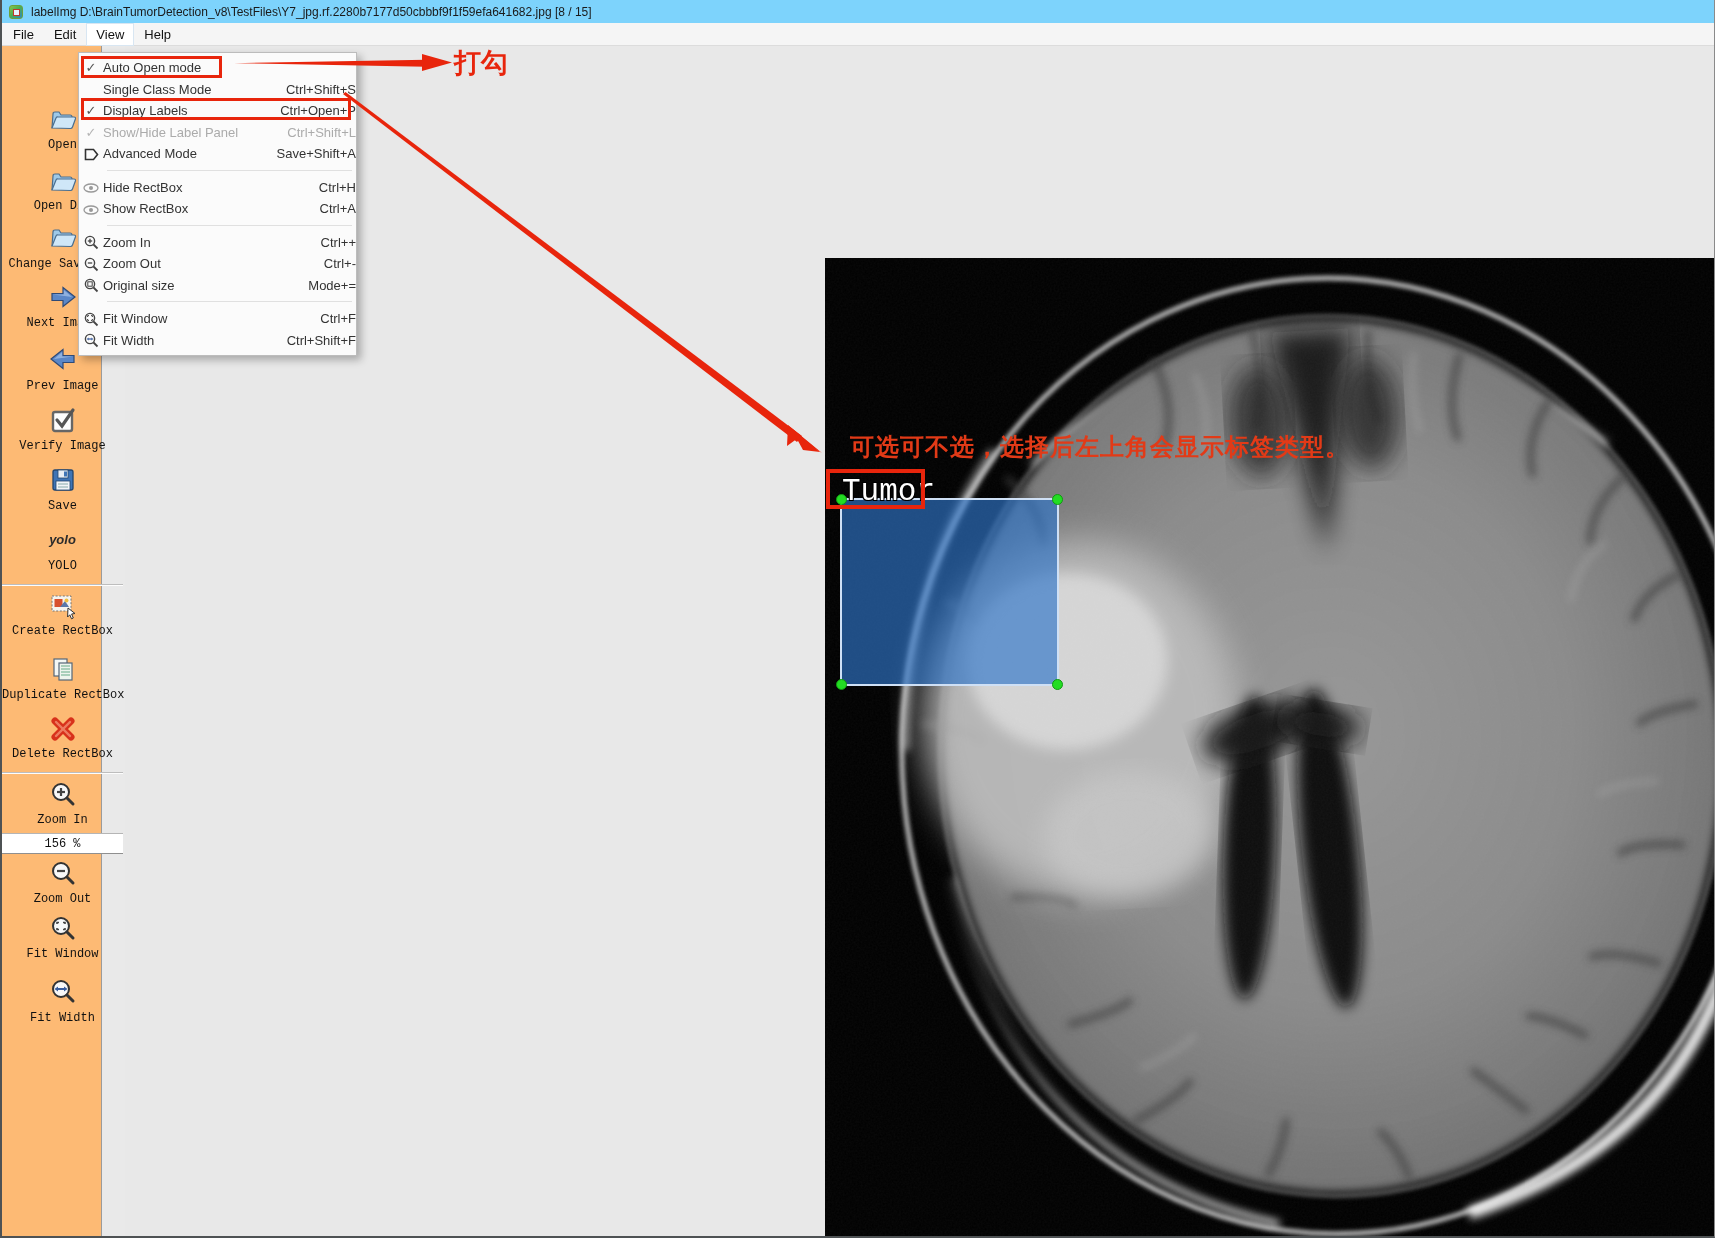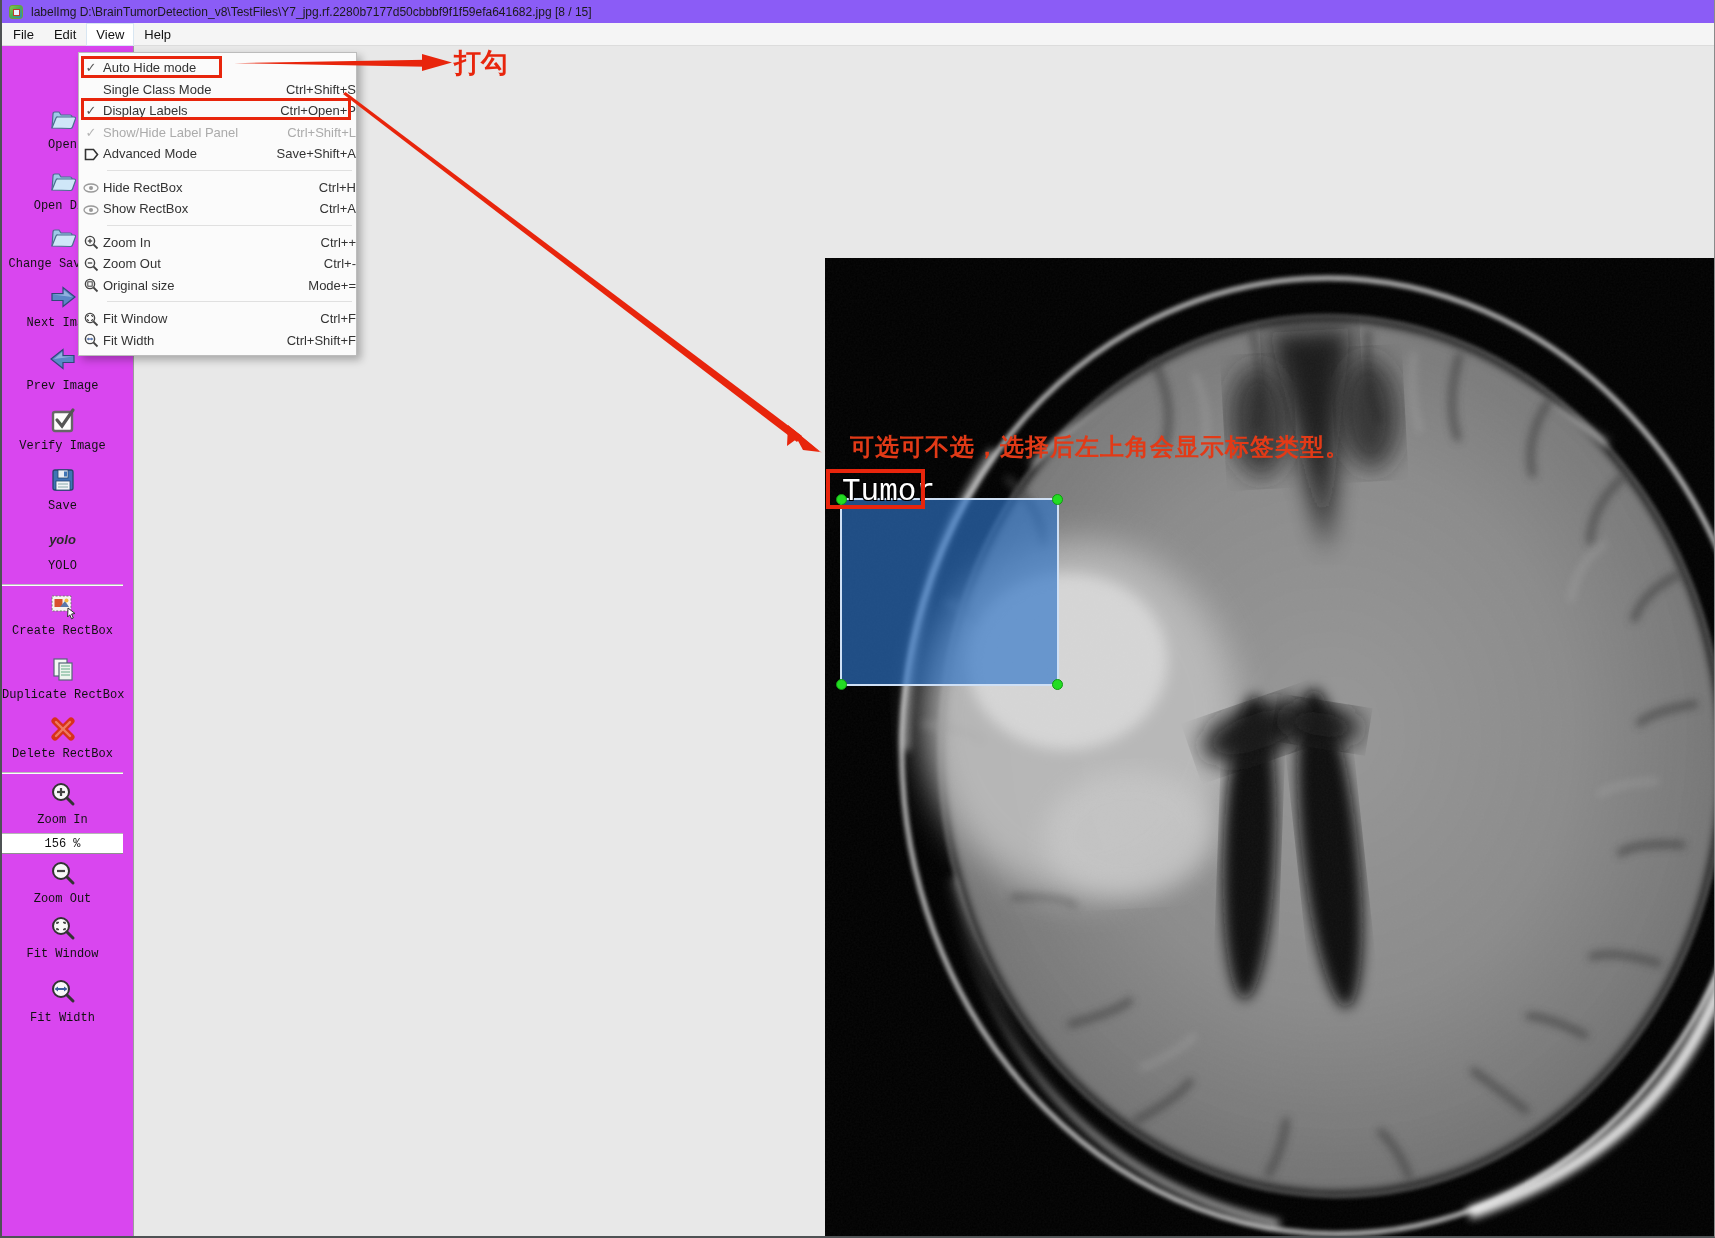--- a/index.html
+++ b/index.html
@@ -1,37 +1,37 @@
 <!DOCTYPE html>
 <html><head>
 <meta charset="utf-8">
 <style>
   * { margin:0; padding:0; box-sizing:border-box; }
   html,body { width:1715px; height:1238px; overflow:hidden; }
   body { font-family:"Liberation Sans", sans-serif; background:#e9e9e9; position:relative;
          border-left:2px solid #4e5254; border-right:1px solid #8a8a8a; border-bottom:2px solid #4e5254; }
 
   
-  .titlebar { position:absolute; left:0; top:0; width:100%; height:23px; background:#8b5cf6;
+  .titlebar { position:absolute; left:0; top:0; width:100%; height:23px; background:#7dd3fc;
               display:flex; align-items:center; padding-left:7px; }
   .app-icon { width:14px; height:14px; border-radius:3px; margin-right:8px;
               background:linear-gradient(135deg,#8bc34a 0%,#4caf50 45%,#2e86c1 100%);
               position:relative; border:1px solid #6aa23c; }
   .app-icon::after { content:""; position:absolute; left:3px; top:3px; width:5px; height:5px;
               background:#e8f4ff; border:1px solid #c0392b; }
   .title-text { font-size:12px; color:#1a1a1a; }
 
   
   .menubar { position:absolute; left:0; top:23px; width:100%; height:23px; background:#f5f5f5;
              border-bottom:1px solid #dcdcdc; display:flex; align-items:center; font-size:13px; color:#111; }
   .menubar .mb-item { padding:3px 9px; margin-left:2px; }
   .menubar .mb-item.active { background:#ffffff; outline:1px solid #d8e6f2; }
 
   
-  .sidebar { position:absolute; left:0; top:46px; width:132px; height:1192px; background:#d946ef;
+  .sidebar { position:absolute; left:0; top:46px; width:100px; height:1192px; background:#fdba74;
              border-right:1px solid #9b9b9b; }
   .tool-btn { position:absolute; left:0; width:121px; text-align:center; }
   .tool-btn .t-icon { display:block; margin:0 auto; }
   .tool-label { position:absolute; left:0; width:121px; text-align:center;
                 font-family:"Liberation Mono","DejaVu Sans Mono",monospace; font-size:12px; color:#111;
                 white-space:nowrap; overflow:visible; }
   .side-sep { position:absolute; left:0; width:121px; height:2px;
               border-top:1px solid #bdbdbd; border-bottom:1px solid #fdfdfd; }
   .zoom-box { position:absolute; left:0; top:787px; width:121px; height:21px; background:#ffffff;
               border-top:1px solid #b5b5b5; border-bottom:1px solid #8f8f8f;
@@ -359,21 +359,21 @@
       <line x1="8" y1="11" x2="16" y2="11" stroke="#3a5d9e" stroke-width="2"></line>
     </svg>
   </div>
   <div class="tool-label" style="top:965px">Fit Width</div>
 </div>
 
 <div class="menu-popup">
 
   <div class="menu-row">
     <span class="mi-icon">✓</span>
-    <span class="mi-label">Auto Hide mode</span>
+    <span class="mi-label">Auto Open mode</span>
     <span class="mi-shortcut"></span>
   </div>
   <div class="menu-row">
     <span class="mi-icon"></span>
     <span class="mi-label">Single Class Mode</span>
     <span class="mi-shortcut">Ctrl+Shift+S</span>
   </div>
   <div class="menu-row">
     <span class="mi-icon">✓</span>
     <span class="mi-label">Display Labels</span>

